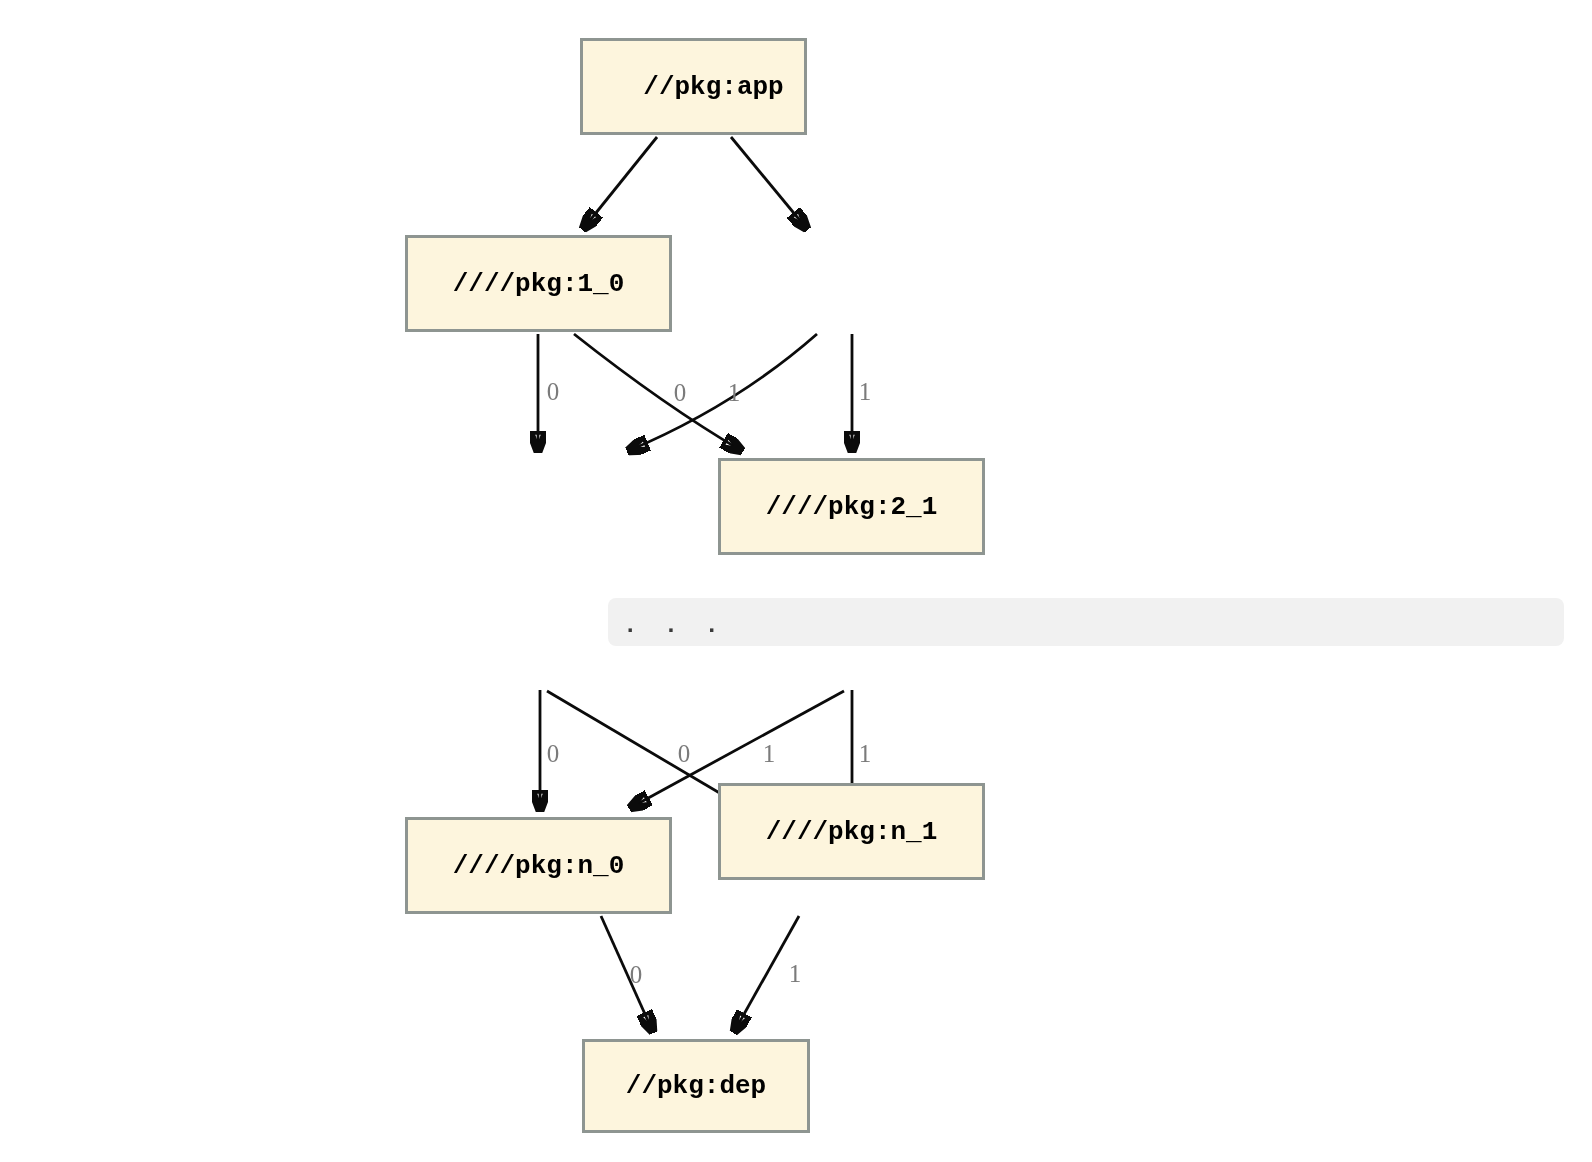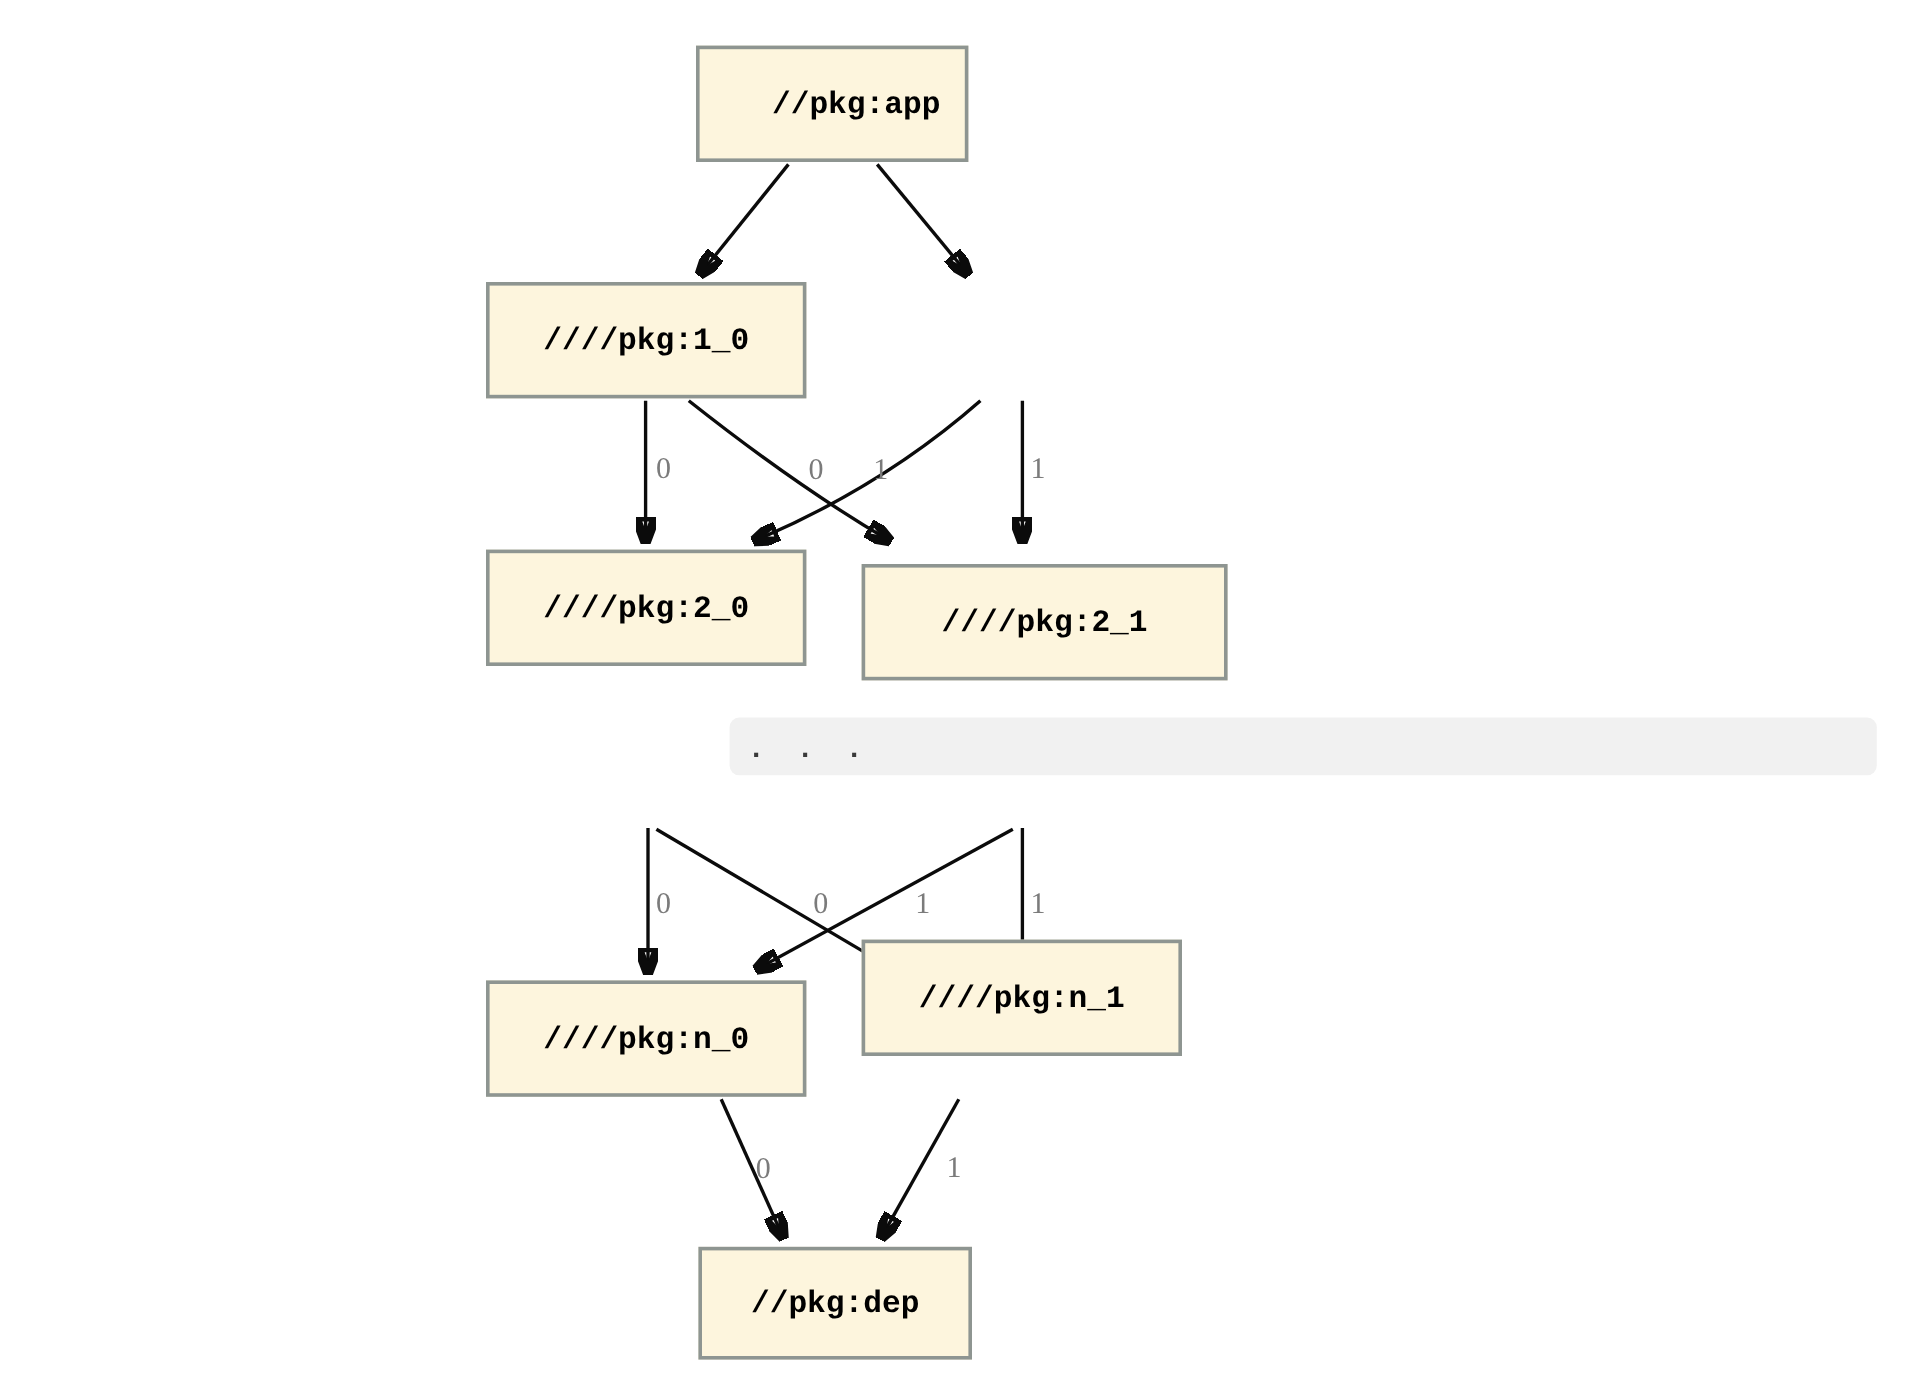--- a/index.html
+++ b/index.html
@@ -97,25 +97,22 @@
 
   <div class="node" style="left:580px; top:38px; width:227px; height:97px;padding-left:40px;">
     <span>//pkg:app</span>
   </div>
 
   <div class="node" style="left:405px; top:235px; width:267px; height:97px;">
     <span>////pkg:1_0</span>
   </div>
 
 
-  <div class="node" style="left:405px; top:458px; width:267px; height:97px;">
-    <span>////pkg:2_0</span>
-  </div>
 
-  <div class="node" style="left:718px; top:470px; width:305px; height:97px;">
+  <div class="node" style="left:718px; top:458px; width:267px; height:97px;">
     <span>////pkg:2_1</span>
   </div>
 
   <div class="ellipsis-bar">
     <span>. . .</span>
   </div>
 
   <div class="node" style="left:405px; top:817px; width:267px; height:97px;">
     <span>////pkg:n_0</span>
   </div>

